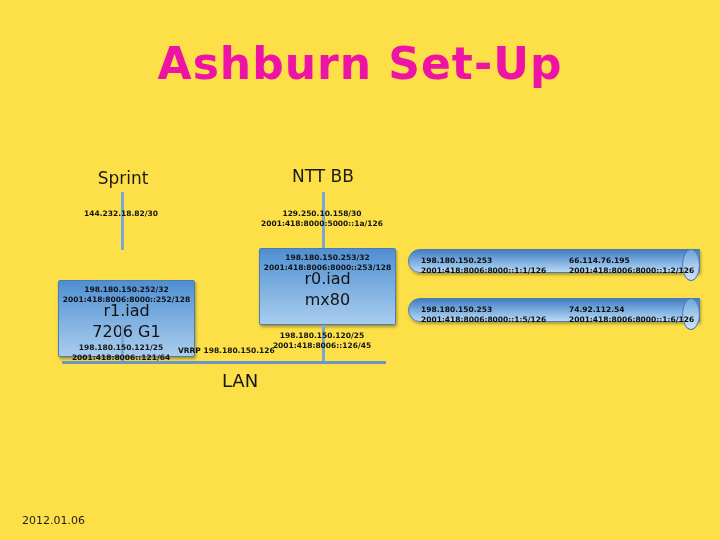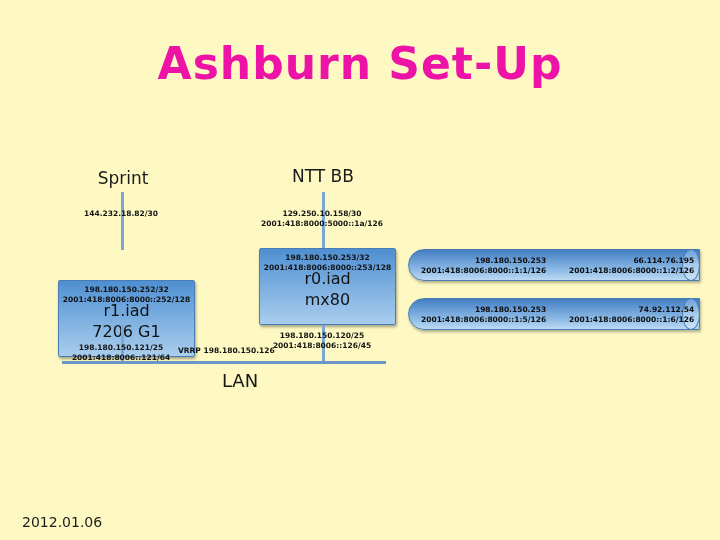--- a/index.html
+++ b/index.html
@@ -10,21 +10,21 @@
     width: 720px;
     height: 540px;
     background: #ffffff;
     font-family: "DejaVu Sans", sans-serif;
     overflow: hidden;
   }
   #slide {
     position: relative;
     width: 720px;
     height: 540px;
-    background: #fef9c3;
+    background: #fde047;
   }
 
   
   #title {
     position: absolute;
     left: 0;
     top: 38px;
     width: 720px;
     text-align: center;
     font-family: "DejaVu Sans", sans-serif;
@@ -134,30 +134,29 @@
     font-family: "DejaVu Sans", sans-serif;
     font-size: 18px;
     color: #161616;
   }
 
   
   .pill {
     position: absolute;
     left: 408px;
     width: 292px;
-    height: 32px;
+    height: 24px;
     background: linear-gradient(to bottom, #447cc0 0%, #5b92cf 22%, #94c0e8 72%, #bcd9f2 100%);
     border: 1px solid #4a7cb5;
     border-top-left-radius: 16px;
     border-bottom-left-radius: 16px;
     border-top-right-radius: 16px / 16px;
     border-bottom-right-radius: 16px / 16px;
     box-shadow: 1px 2px 3px rgba(0,0,0,0.30);
     box-sizing: border-box;
-    text-align: right;
   }
   #pill-1 { top: 249px; }
   #pill-2 { top: 298px; }
 
   .pill-cap {
     position: absolute;
     right: -1px;
     top: -1px;
     width: 18px;
     height: 32px;
@@ -179,21 +178,21 @@
   }
   .pill-left  { left: 12px; }
   .pill-right { left: 160px; }
 
   
   #footer-date {
     position: absolute;
     left: 22px;
     top: 514px;
     font-family: "DejaVu Sans", sans-serif;
-    font-size: 14px;
+    font-size: 11px;
     color: #1d1d1d;
     white-space: nowrap;
   }
 </style>
 </head>
 <body>
 
 <div id="slide">
 
   <div id="title">Ashburn Set-Up</div>

